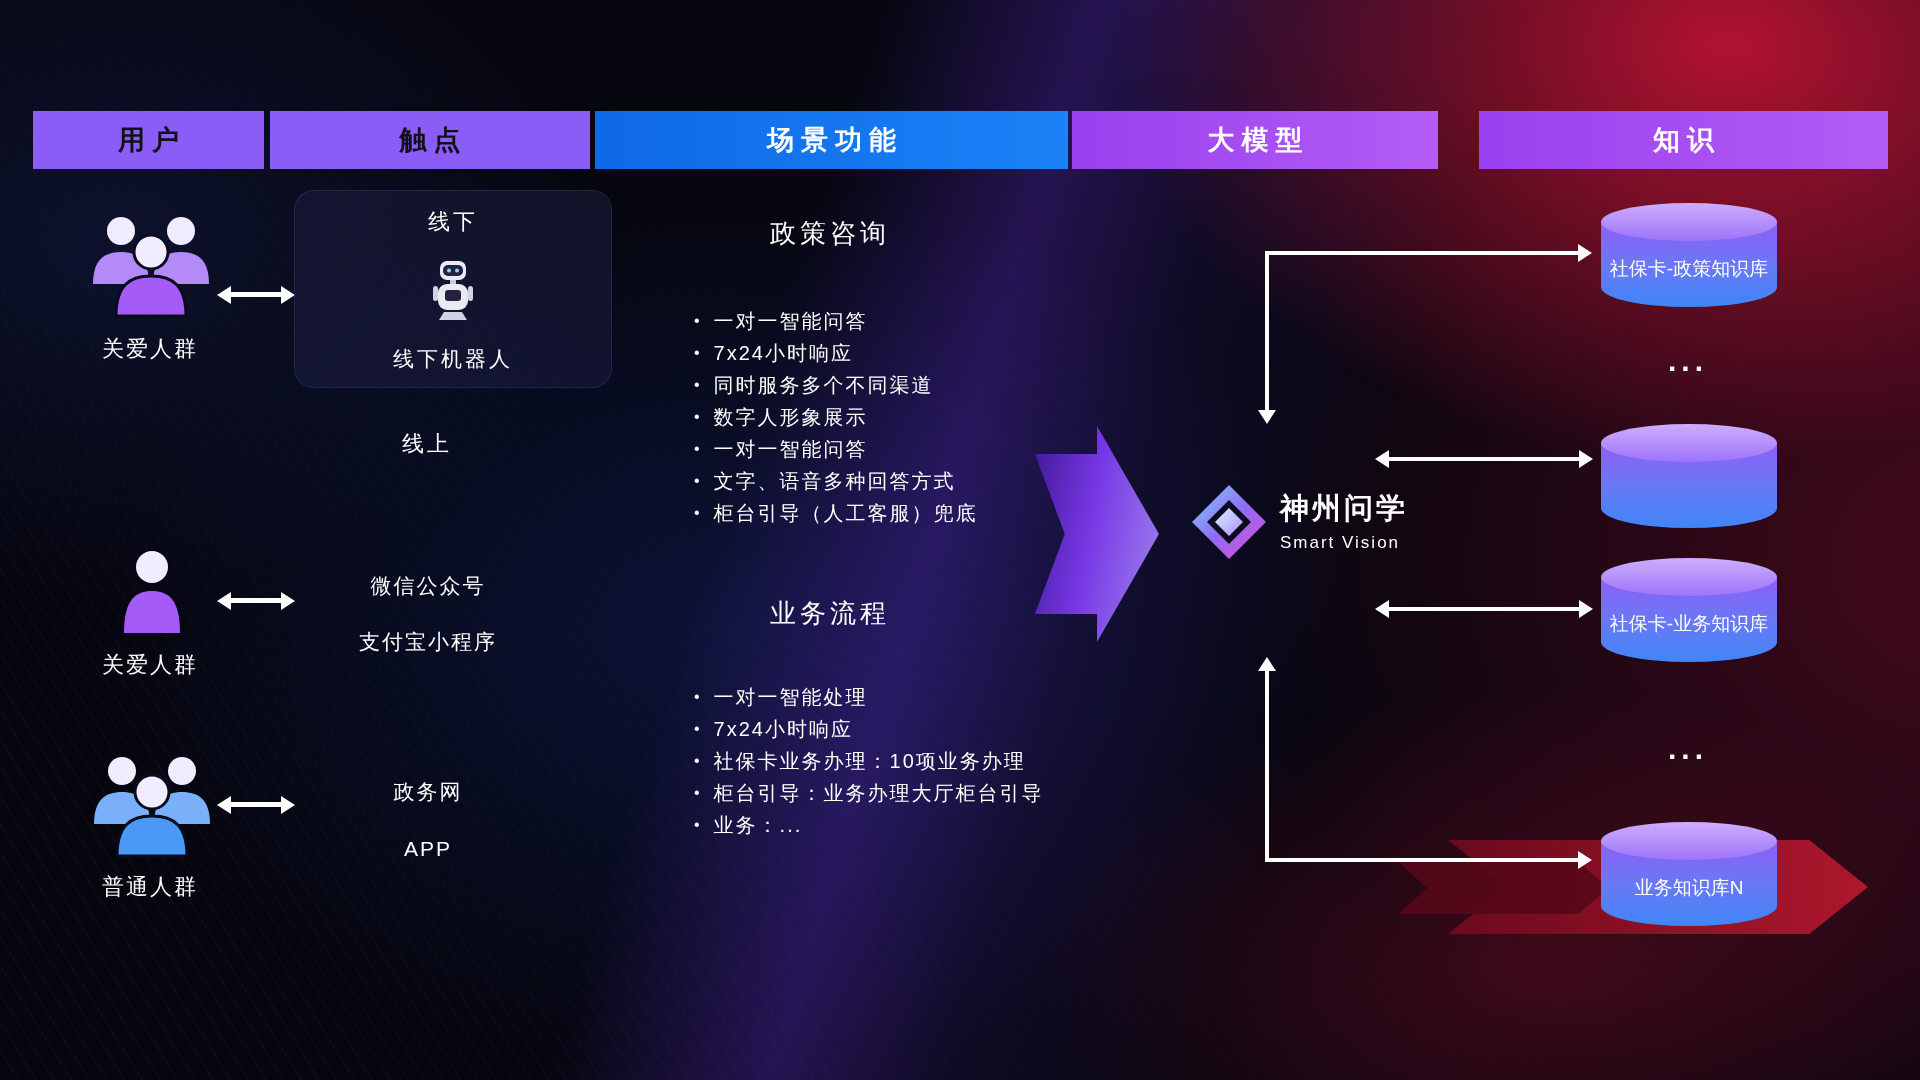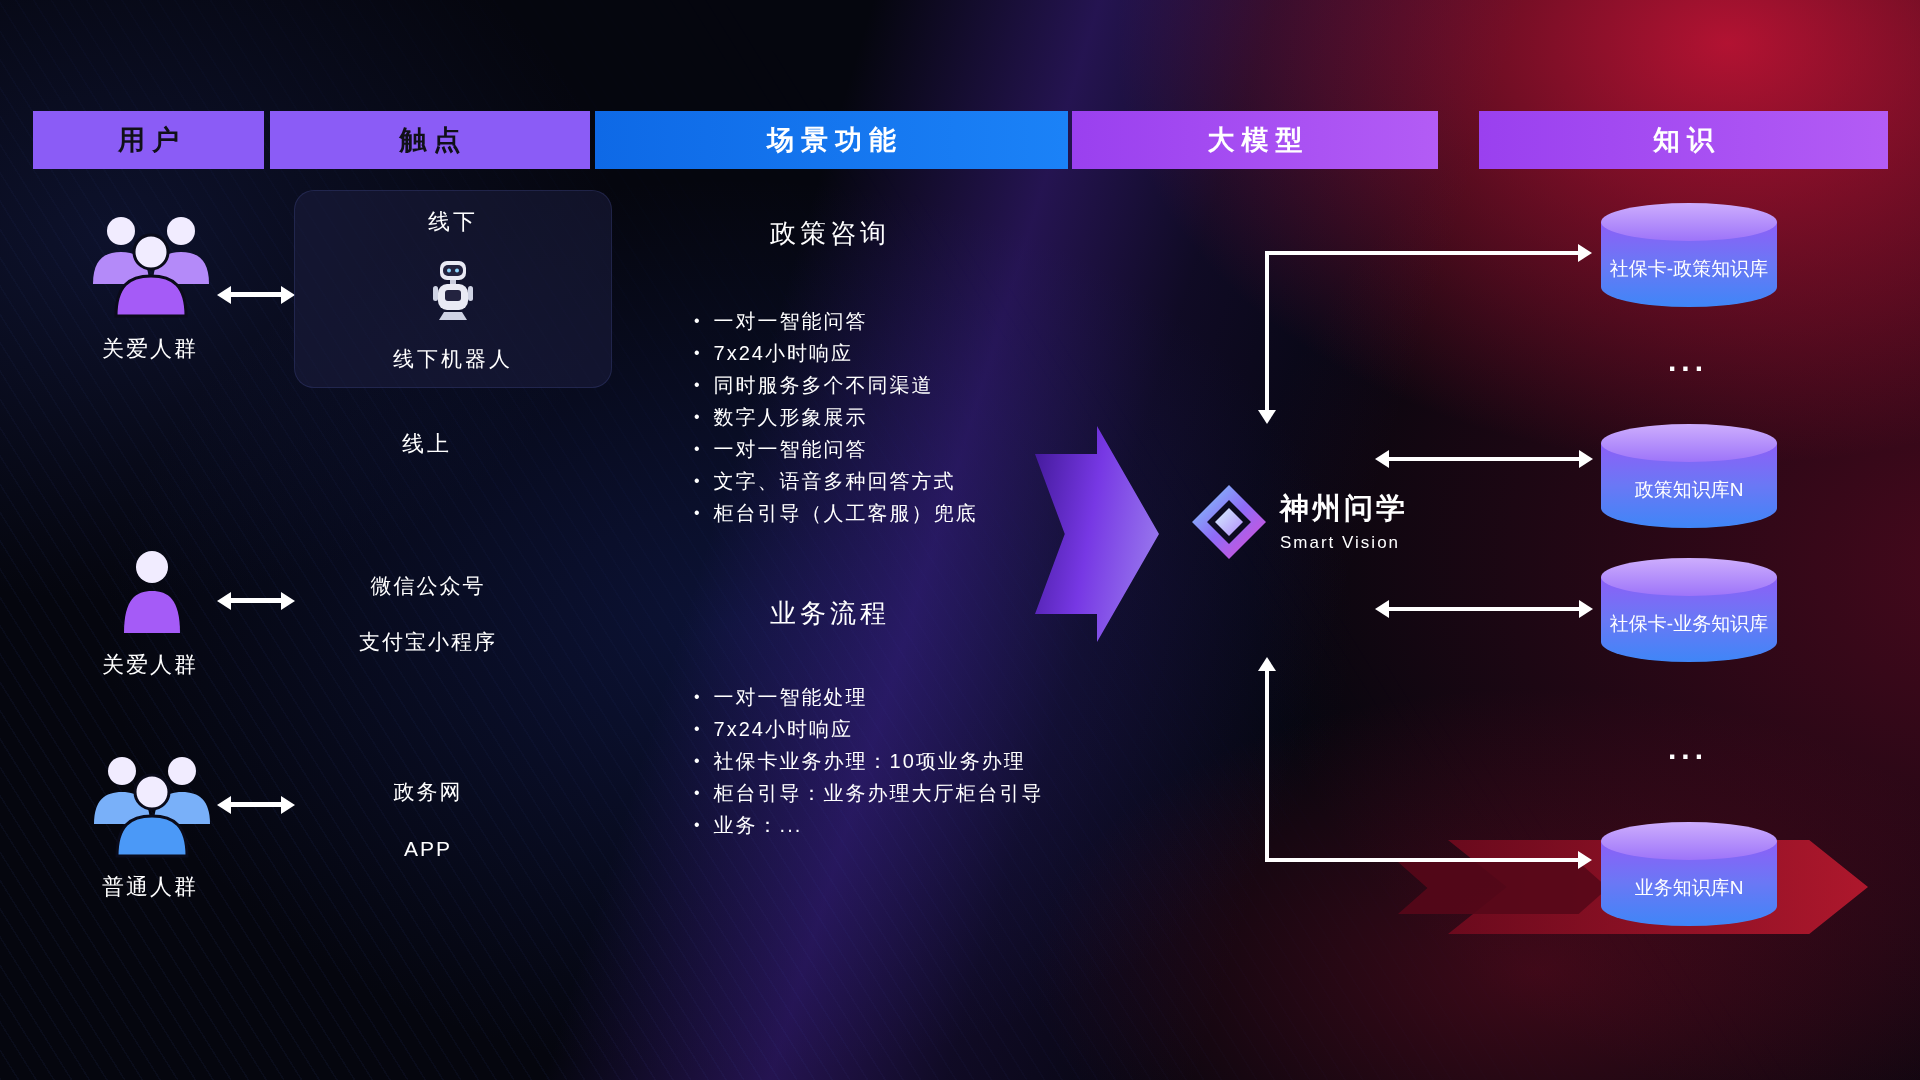--- a/index.html
+++ b/index.html
@@ -205,21 +205,20 @@
 
   <div class="db" style="left:1601px; top:203px;padding-left:25px;">
     <div class="db-top"></div>
     <div class="db-body"></div>
     <div class="db-label">社保卡-政策知识库</div>
   </div>
   <div class="dots" style="left:1628px; top:344px;">...</div>
   <div class="db" style="left:1601px; top:424px;">
     <div class="db-top"></div>
     <div class="db-body"></div>
-    <div class="db-label">政策知识库N</div>
   </div>
   <div class="db" style="left:1601px; top:558px;">
     <div class="db-top"></div>
     <div class="db-body"></div>
     <div class="db-label">社保卡-业务知识库</div>
   </div>
   <div class="dots" style="left:1628px; top:732px;">...</div>
   <div class="db" style="left:1601px; top:822px;">
     <div class="db-top"></div>
     <div class="db-body"></div>

